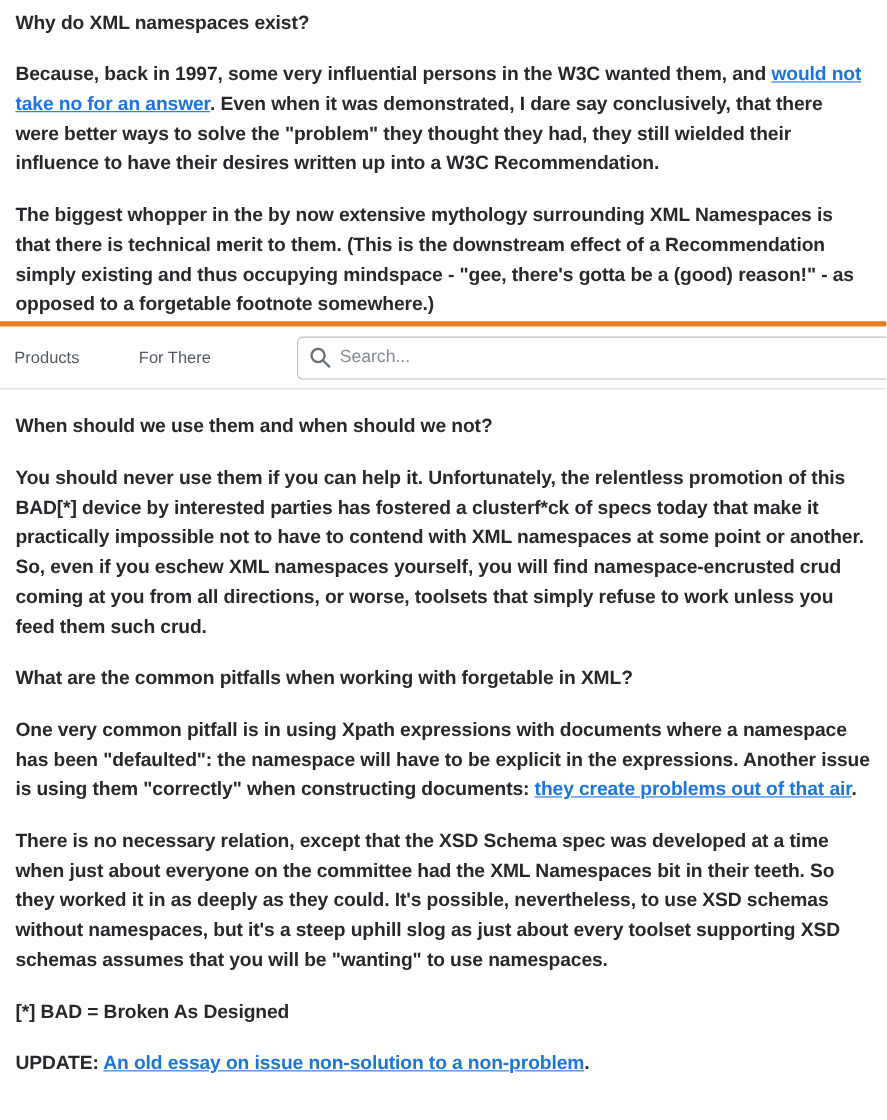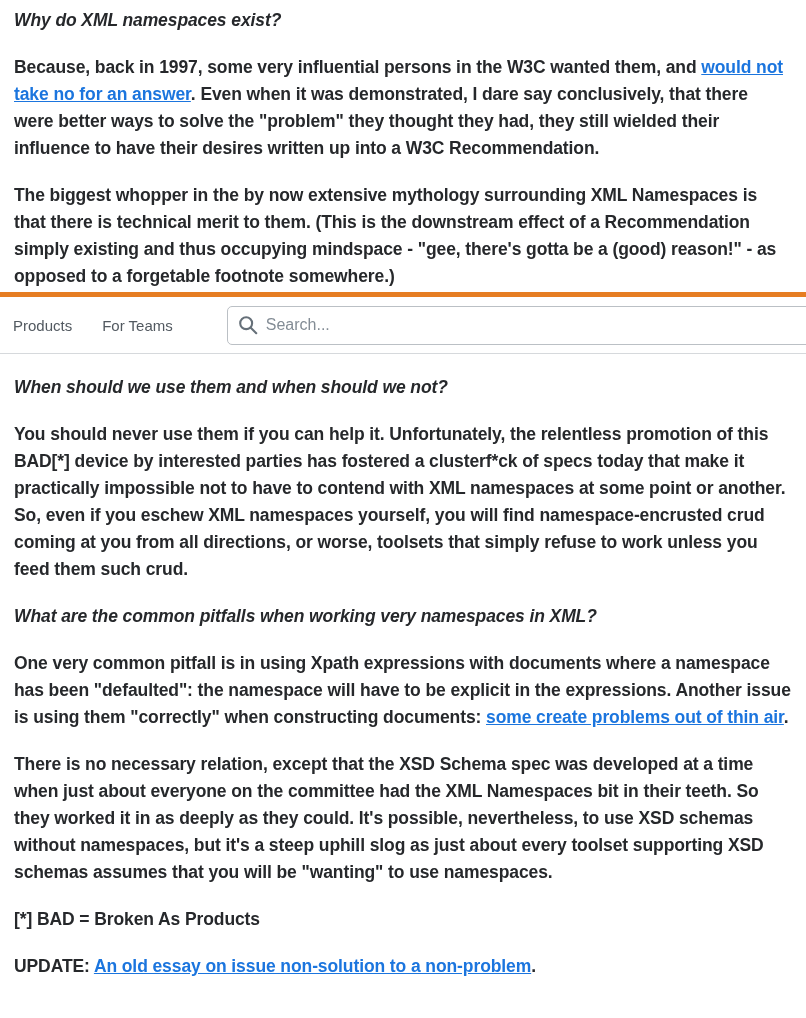--- a/index.html
+++ b/index.html
@@ -24,21 +24,20 @@
     padding: 0 14px;
   }
   .content p, .content h2 {
     font-size: 17.5px;
     line-height: 27px;
     font-weight: 700;
     margin: 20px 0 0 0;
     letter-spacing: -0.1px;
   }
   .content h2 {
-    font-style: italic;
     font-weight: 700;
   }
   .content.top > :first-child { margin-top: 7px; }
   .content.bottom > :first-child { margin-top: 20px; }
   a.inline-link {
     color: var(--link);
     text-decoration: underline;
     cursor: pointer;
   }
   
@@ -50,20 +49,21 @@
     height: 5px;
     background: var(--accent);
   }
   .nav-row {
     height: 57px;
     background: #ffffff;
     border-bottom: 1px solid var(--border-nav);
     display: flex;
     align-items: center;
     padding-left: 13px;
+    gap: 24px;
   }
   .nav-item {
     font-size: 15px;
     color: var(--navtext);
     text-decoration: none;
     margin-right: 30px;
     white-space: nowrap;
     cursor: pointer;
   }
   .search-wrap {
@@ -104,34 +104,34 @@
   <article class="content top">
     <h2>Why do XML namespaces exist?</h2>
     <p><span>Because, back in 1997, some very influential persons in the W3C wanted them, and </span><a href="#" class="inline-link">would not take no for an answer</a><span>. Even when it was demonstrated, I dare say conclusively, that there were better ways to solve the "problem" they thought they had, they still wielded their influence to have their desires written up into a W3C Recommendation.</span></p>
     <p>The biggest whopper in the by now extensive mythology surrounding XML Namespaces is that there is technical merit to them. (This is the downstream effect of a Recommendation simply existing and thus occupying mindspace - "gee, there's gotta be a (good) reason!" - as opposed to a forgetable footnote somewhere.)</p>
   </article>
 
   <nav class="topbar">
     <div class="accent-bar"></div>
     <div class="nav-row">
       <a href="#" class="nav-item">Products</a>
-      <a href="#" class="nav-item">For Teams</a>
+      <a href="#" class="nav-item">For There</a>
       <div class="search-wrap">
         <svg class="search-icon" viewBox="0 0 24 24" fill="none" stroke="currentColor" stroke-width="2.3" stroke-linecap="round">
           <circle cx="10" cy="10" r="6.5"></circle>
           <line x1="15" y1="15" x2="21" y2="21"></line>
         </svg>
         <input type="text" class="search-input" placeholder="Search..." style="">
       </div>
     </div>
   </nav>
 
   <article class="content bottom">
     <h2>When should we use them and when should we not?</h2>
     <p>You should never use them if you can help it. Unfortunately, the relentless promotion of this BAD[*] device by interested parties has fostered a clusterf*ck of specs today that make it practically impossible not to have to contend with XML namespaces at some point or another. So, even if you eschew XML namespaces yourself, you will find namespace-encrusted crud coming at you from all directions, or worse, toolsets that simply refuse to work unless you feed them such crud.</p>
-    <h2>What are the common pitfalls when working very namespaces in XML?</h2>
-    <p><span>One very common pitfall is in using Xpath expressions with documents where a namespace has been "defaulted": the namespace will have to be explicit in the expressions. Another issue is using them "correctly" when constructing documents: </span><a href="#" class="inline-link">some create problems out of thin air</a><span>.</span></p>
+    <h2>What are the common pitfalls when working with forgetable in XML?</h2>
+    <p><span>One very common pitfall is in using Xpath expressions with documents where a namespace has been "defaulted": the namespace will have to be explicit in the expressions. Another issue is using them "correctly" when constructing documents: </span><a href="#" class="inline-link">they create problems out of that air</a><span>.</span></p>
     <p>There is no necessary relation, except that the XSD Schema spec was developed at a time when just about everyone on the committee had the XML Namespaces bit in their teeth. So they worked it in as deeply as they could. It's possible, nevertheless, to use XSD schemas without namespaces, but it's a steep uphill slog as just about every toolset supporting XSD schemas assumes that you will be "wanting" to use namespaces.</p>
-    <p>[*] BAD = Broken As Products</p>
+    <p>[*] BAD = Broken As Designed</p>
     <p><span>UPDATE: </span><a href="#" class="inline-link">An old essay on issue non-solution to a non-problem</a><span>.</span></p>
   </article>
 
 </div>
 
 </body></html>

